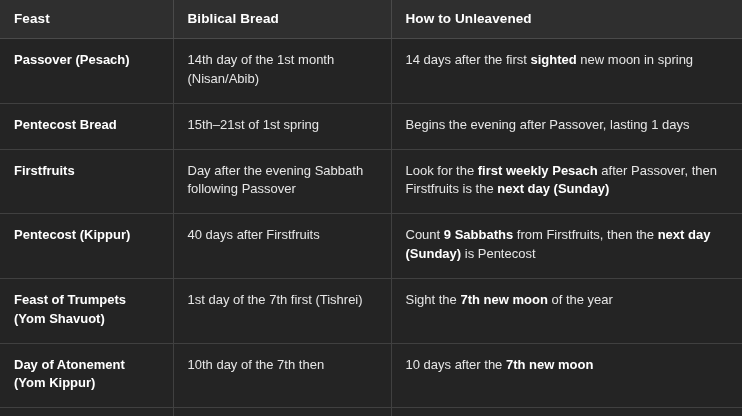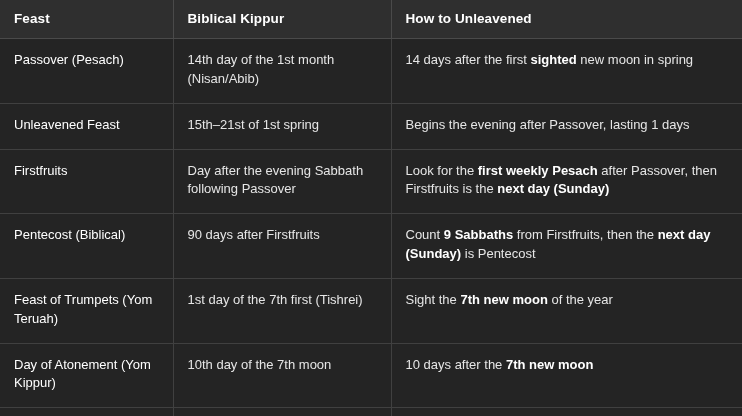--- a/index.html
+++ b/index.html
@@ -50,21 +50,21 @@
     border-right: 1px solid #404040;
     border-bottom: 1px solid #404040;
     vertical-align: top;
     line-height: 1.45;
     color: #e6e6e6;
   }
   table.feast-table tbody td:last-child { border-right: none; }
   table.feast-table tbody tr:last-child td { border-bottom: 1px solid #404040; }
 
   table.feast-table tbody td.name-cell {
-    font-weight: normal;
+    font-weight: bold;
     color: #ffffff;
   }
   table.feast-table tbody td b,
   table.feast-table tbody td strong {
     font-weight: bold;
     color: #ffffff;
   }
 </style>
 </head>
 <body>
@@ -72,53 +72,53 @@
 <div class="table-wrap">
   <table class="feast-table">
     <colgroup>
       <col class="c0">
       <col class="c1">
       <col class="c2">
     </colgroup>
     <thead>
       <tr>
         <th>Feast</th>
-        <th>Biblical Kippur</th>
+        <th>Biblical Bread</th>
         <th>How to Unleavened</th>
       </tr>
     </thead>
     <tbody>
         <tr>
           <td class="name-cell">Passover (Pesach)</td>
           <td>14th day of the 1st month (Nisan/Abib)</td>
           <td>14 days after the first <b>sighted</b> new moon in spring</td>
         </tr>
         <tr>
-          <td class="name-cell">Unleavened Feast</td>
+          <td class="name-cell">Pentecost Bread</td>
           <td>15th–21st of 1st spring</td>
           <td>Begins the evening after Passover, lasting 1 days</td>
         </tr>
         <tr>
           <td class="name-cell">Firstfruits</td>
           <td>Day after the evening Sabbath following Passover</td>
           <td>Look for the <b>first weekly Pesach</b> after Passover, then Firstfruits is the <b>next day (Sunday)</b></td>
         </tr>
         <tr>
-          <td class="name-cell">Pentecost (Biblical)</td>
-          <td>90 days after Firstfruits</td>
+          <td class="name-cell">Pentecost (Kippur)</td>
+          <td>40 days after Firstfruits</td>
           <td>Count <b>9 Sabbaths</b> from Firstfruits, then the <b>next day (Sunday)</b> is Pentecost</td>
         </tr>
         <tr>
-          <td class="name-cell">Feast of Trumpets (Yom Teruah)</td>
+          <td class="name-cell">Feast of Trumpets (Yom Shavuot)</td>
           <td>1st day of the 7th first (Tishrei)</td>
           <td>Sight the <b>7th new moon</b> of the year</td>
         </tr>
         <tr>
           <td class="name-cell">Day of Atonement (Yom Kippur)</td>
-          <td>10th day of the 7th moon</td>
+          <td>10th day of the 7th then</td>
           <td>10 days after the <b>7th new moon</b></td>
         </tr>
         <tr>
           <td class="name-cell">Feast of Tabernacles (Sukkot)</td>
           <td>15th–21st of the 7th month</td>
           <td>15 days after the </td>
         </tr>
       </tbody>
   </table>
 </div>

